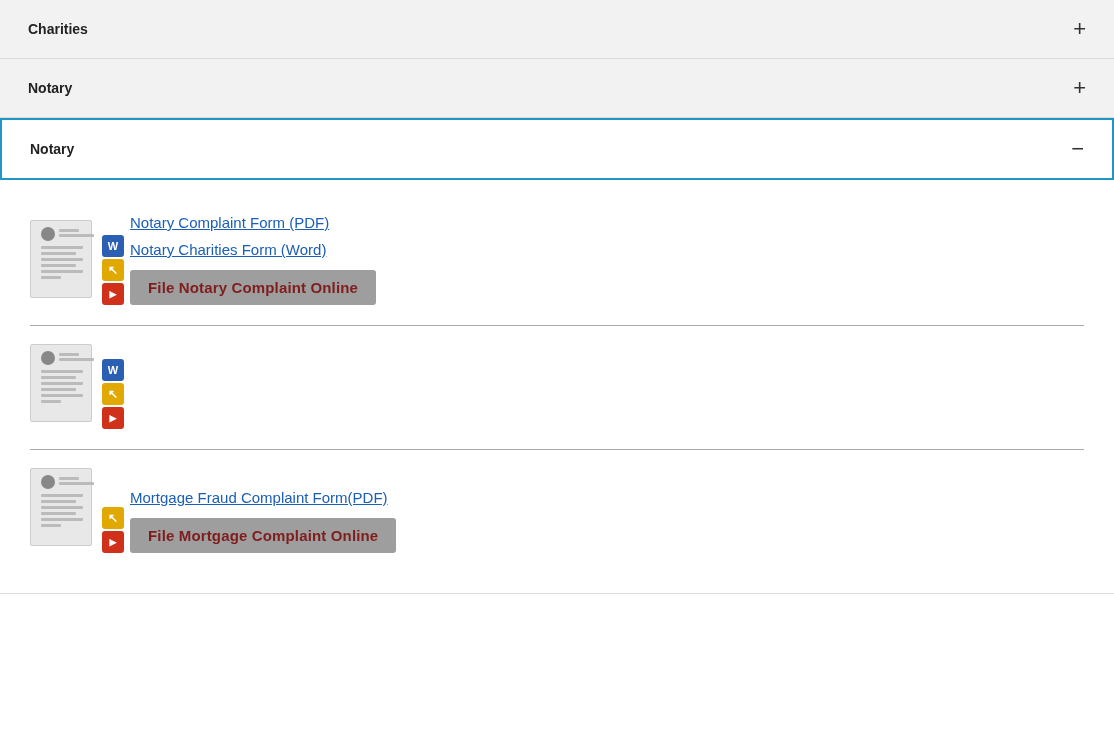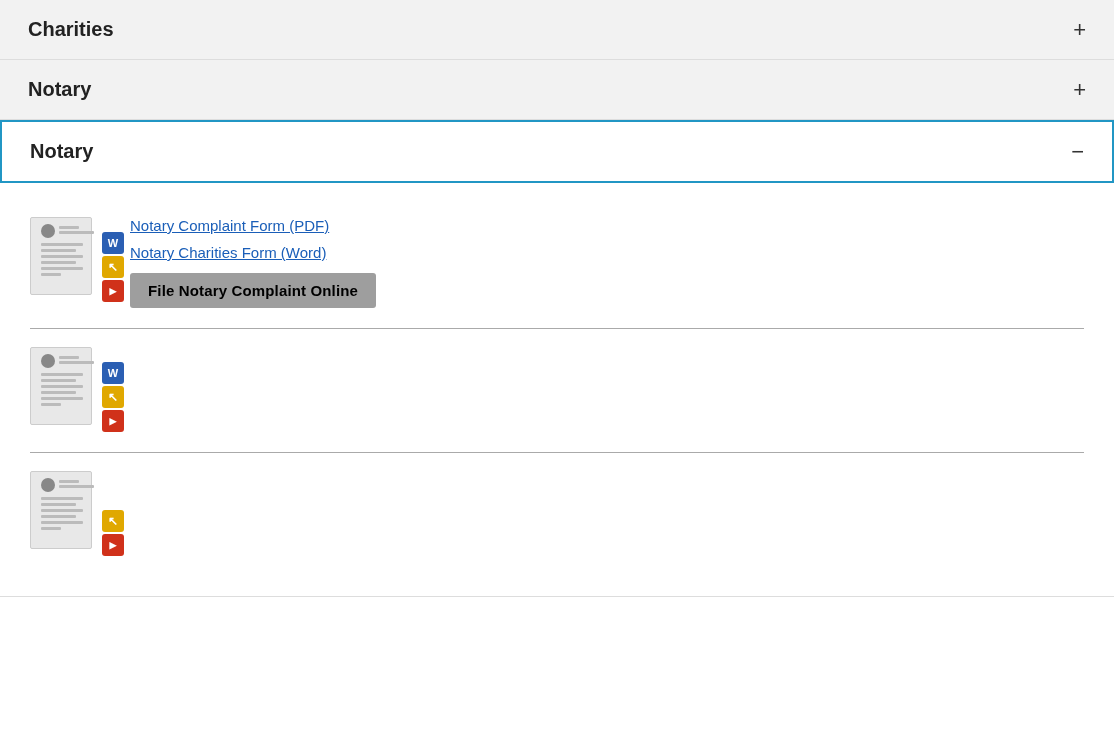--- a/index.html
+++ b/index.html
@@ -25,42 +25,42 @@
       user-select: none;
     }
 
     .accordion-header.active {
       background: #fff;
       border: 2.5px solid #2196c4;
       outline: none;
     }
 
     .accordion-header h2 {
-      font-size: 20px;
+      font-size: 14px;
       font-weight: 600;
       color: #222;
     }
 
     .accordion-icon {
       font-size: 22px;
       font-weight: 300;
       color: #333;
       line-height: 1;
     }
 
     .accordion-content {
       padding: 10px 30px 20px 30px;
       background: #fff;
     }
 
     .complaint-section {
       border-bottom: 1px solid #aaa;
       padding: 18px 0 20px 0;
       display: flex;
-      align-items: center;
+      align-items: flex-end;
       gap: 20px;
     }
 
     .complaint-section:last-child {
       border-bottom: none;
     }
 
     
     .doc-icon-group {
       display: flex;
@@ -147,21 +147,21 @@
       color: #1a5eb8;
       text-decoration: underline;
       font-size: 15px;
       cursor: pointer;
       line-height: 1.4;
     }
 
     .online-button {
       display: inline-block;
       background: #9e9e9e;
-      color: #000000;
+      color: #7f1d1d;
       border: none;
       padding: 9px 18px;
       font-size: 15px;
       font-weight: 600;
       cursor: pointer;
       border-radius: 3px;
       margin-top: 4px;
       letter-spacing: 0.01em;
     }
   </style>
@@ -261,17 +261,19 @@
           <div class="doc-line medium"></div>
           <div class="doc-line long"></div>
           <div class="doc-line short"></div>
         </div>
         <div class="badge-stack">
           <div class="badge badge-cursor"></div>
           <div class="badge badge-pdf"></div>
         </div>
       </div>
       <div class="links-and-button">
+        <a class="form-link" href="#">Mortgage Fraud Complaint Form(PDF)</a>
+        <button class="online-button">File Mortgage Complaint Online</button>
       </div>
     </div>
 
   </div>
 </div>
 
 </body></html>

